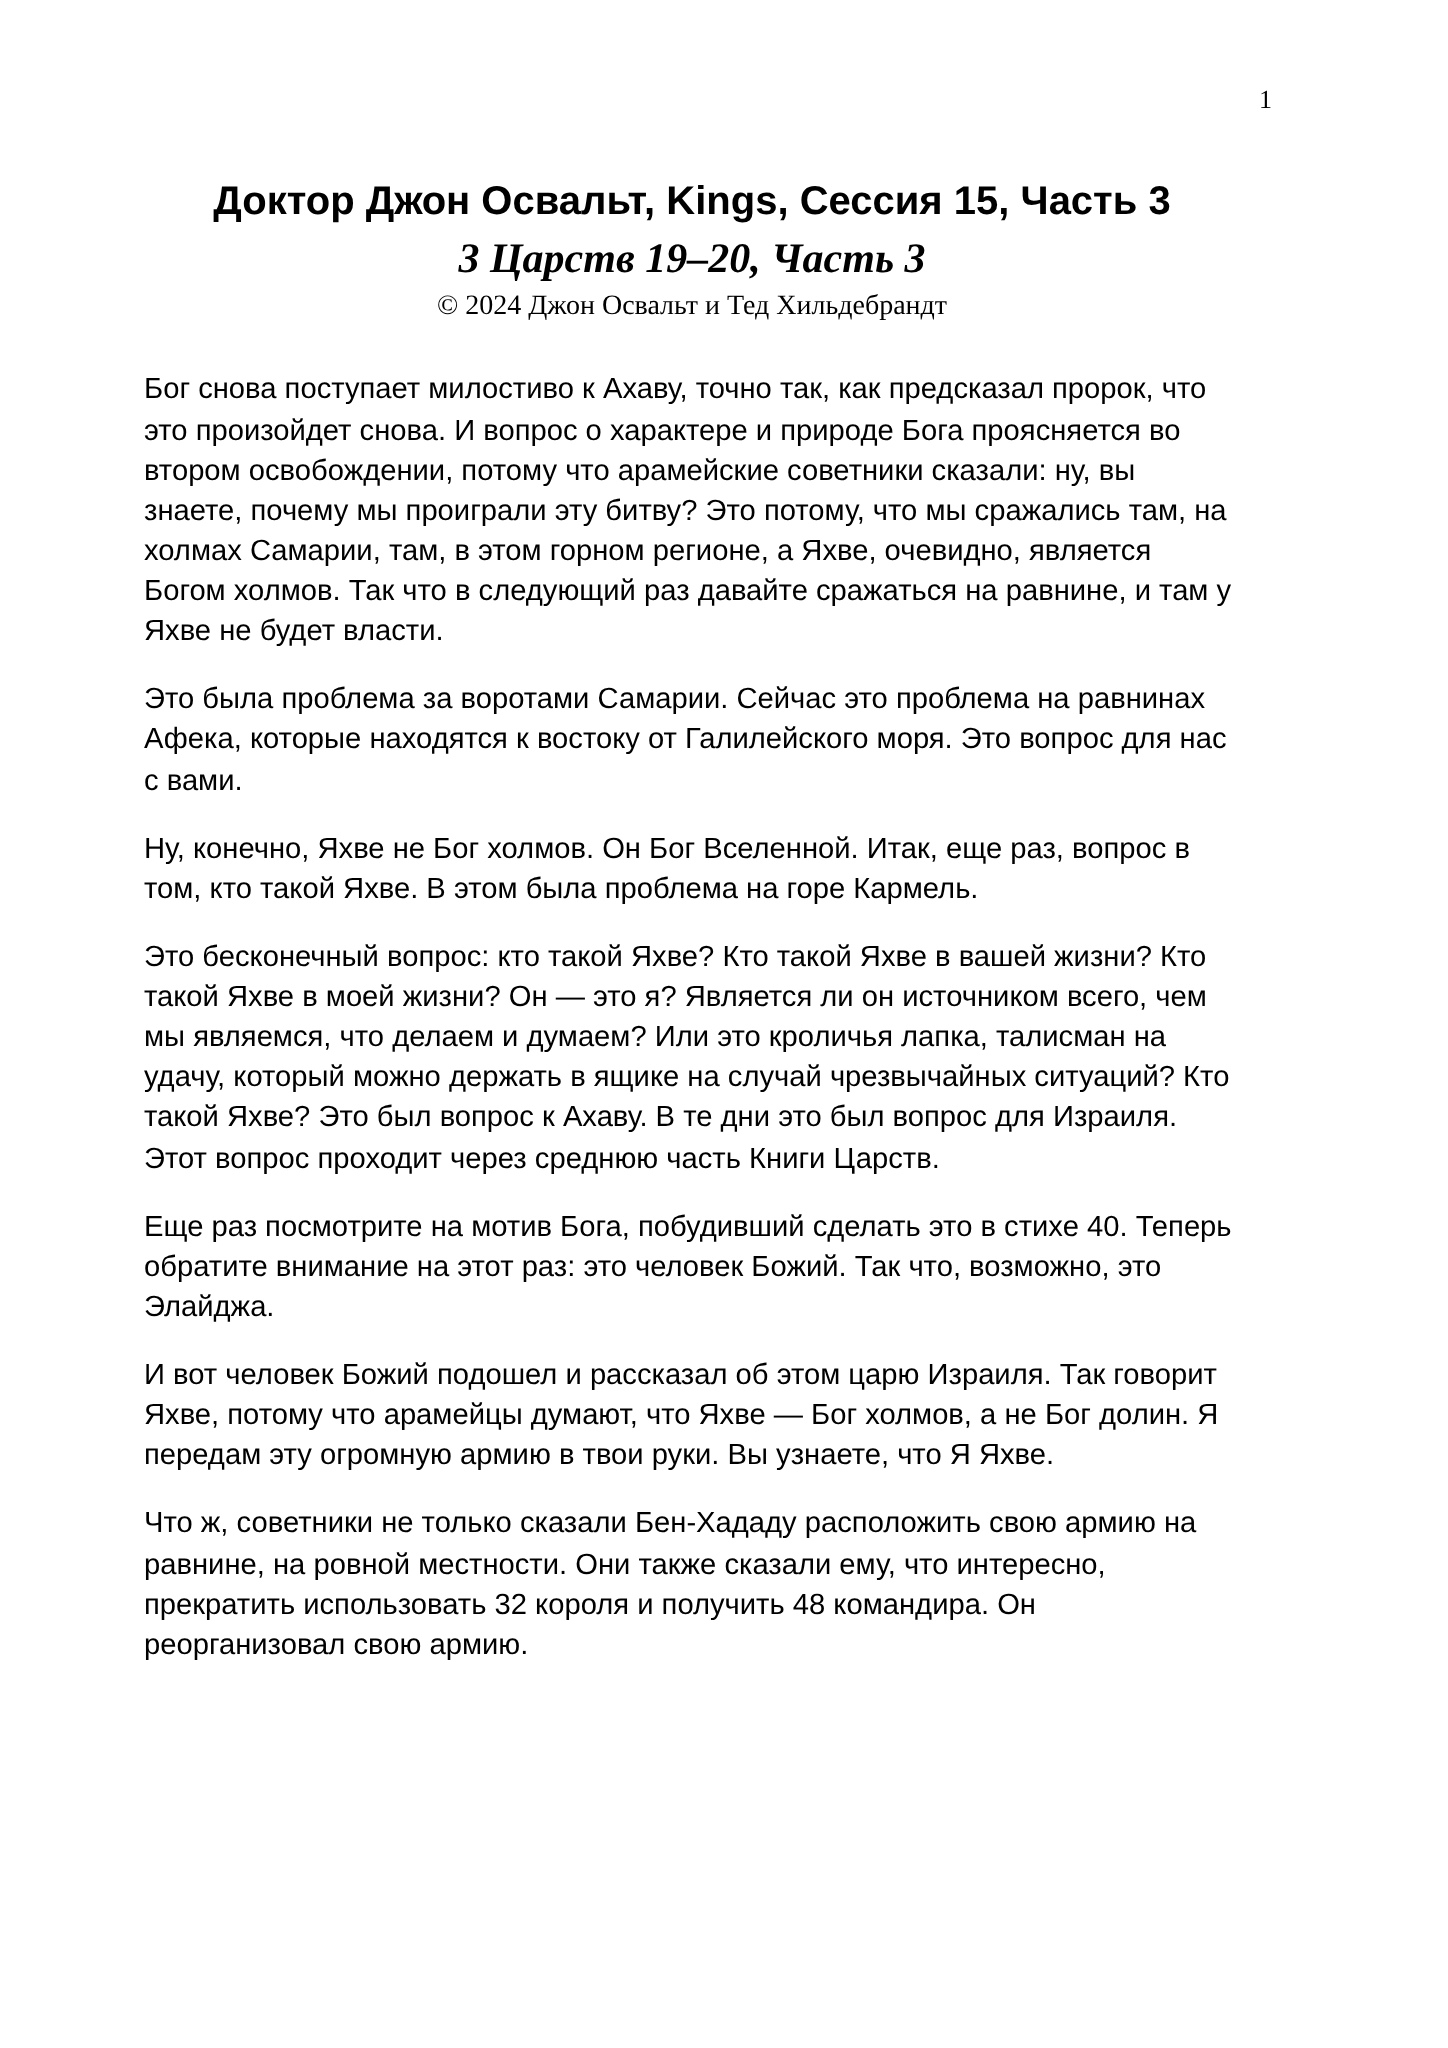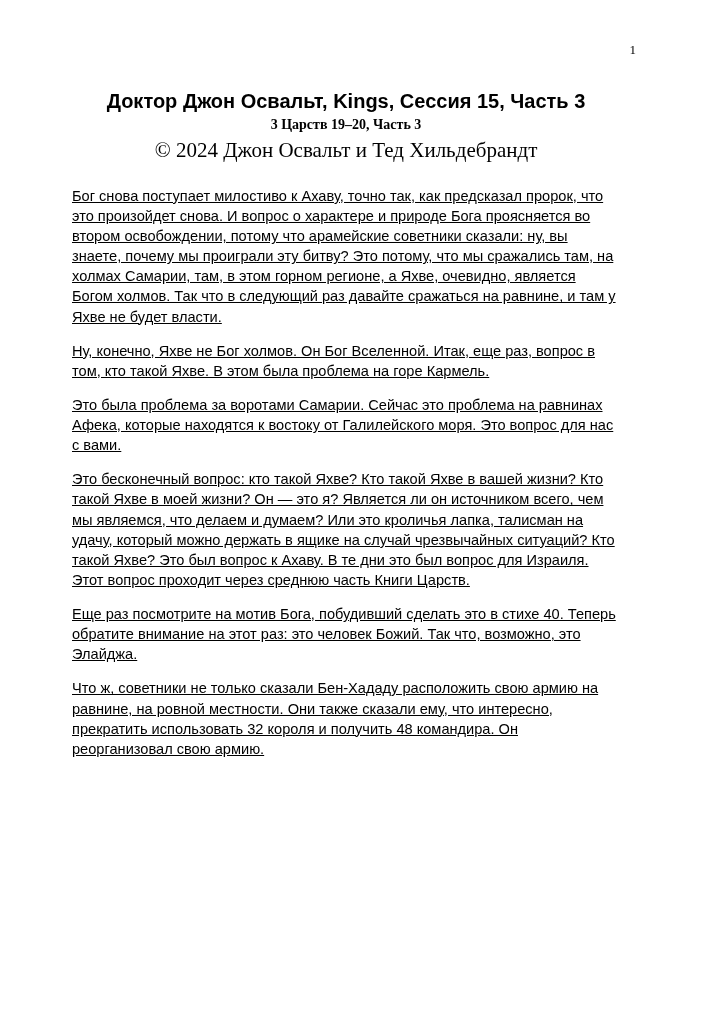--- a/index.html
+++ b/index.html
@@ -38,35 +38,35 @@
     font-weight: 700;
     font-size: 20px;
     line-height: 1.3;
     color: #000000;
   }
   .title-line2 {
     margin: 2px 0 0 0;
     text-align: center;
     font-family: "Liberation Serif", serif;
     font-weight: 700;
-    font-size: 14px;
+    font-size: 21px;
     line-height: 1.25;
     color: #000000;
+    font-style: italic;
   }
   .copyright {
     margin: 3px 0 0 0;
     text-align: center;
     font-family: "Liberation Serif", serif;
-    font-size: 21px;
+    font-size: 14px;
     line-height: 1.3;
     color: #000000;
   }
   .body-text {
     margin-top: 22px;
-    text-decoration: underline;
   }
   .body-text p {
     margin: 0 0 14px 0;
     font-family: "Liberation Sans", sans-serif;
     font-size: 14.6px;
     line-height: 1.38;
     text-align: left;
     color: #000000;
   }
 </style>
@@ -78,20 +78,21 @@
 
   <div class="content">
     <h1 class="title-line1">Доктор Джон Освальт, Kings, Сессия 15, Часть 3</h1>
 
     <h2 class="title-line2">3 Царств 19–20, Часть 3</h2>
 
     <div class="copyright">© 2024 Джон Освальт и Тед Хильдебрандт</div>
 
     <div class="body-text">
         <p>Бог снова поступает милостиво к Ахаву, точно так, как предсказал пророк, что это произойдет снова. И вопрос о характере и природе Бога проясняется во втором освобождении, потому что арамейские советники сказали: ну, вы знаете, почему мы проиграли эту битву? Это потому, что мы сражались там, на холмах Самарии, там, в этом горном регионе, а Яхве, очевидно, является Богом холмов. Так что в следующий раз давайте сражаться на равнине, и там у Яхве не будет власти.</p>
+        <p>Это была проблема за воротами Самарии. Сейчас это проблема на равнинах Афека, которые находятся к востоку от Галилейского моря. Это вопрос для нас с вами.</p>
         <p>Ну, конечно, Яхве не Бог холмов. Он Бог Вселенной. Итак, еще раз, вопрос в том, кто такой Яхве. В этом была проблема на горе Кармель.</p>
-        <p>Это была проблема за воротами Самарии. Сейчас это проблема на равнинах Афека, которые находятся к востоку от Галилейского моря. Это вопрос для нас с вами.</p>
         <p>Это бесконечный вопрос: кто такой Яхве? Кто такой Яхве в вашей жизни? Кто такой Яхве в моей жизни? Он — это я? Является ли он источником всего, чем мы являемся, что делаем и думаем? Или это кроличья лапка, талисман на удачу, который можно держать в ящике на случай чрезвычайных ситуаций? Кто такой Яхве? Это был вопрос к Ахаву. В те дни это был вопрос для Израиля. Этот вопрос проходит через среднюю часть Книги Царств.</p>
         <p>Еще раз посмотрите на мотив Бога, побудивший сделать это в стихе 40. Теперь обратите внимание на этот раз: это человек Божий. Так что, возможно, это Элайджа.</p>
+        <p>И вот человек Божий подошел и рассказал об этом царю Израиля. Так говорит Яхве, потому что арамейцы думают, что Яхве — Бог холмов, а не Бог долин. Я передам эту огромную армию в твои руки. Вы узнаете, что Я Яхве.</p>
         <p>Что ж, советники не только сказали Бен-Хададу расположить свою армию на равнине, на ровной местности. Они также сказали ему, что интересно, прекратить использовать 32 короля и получить 48 командира. Он реорганизовал свою армию.</p>
       </div>
   </div>
 </div>
 
 </body></html>

